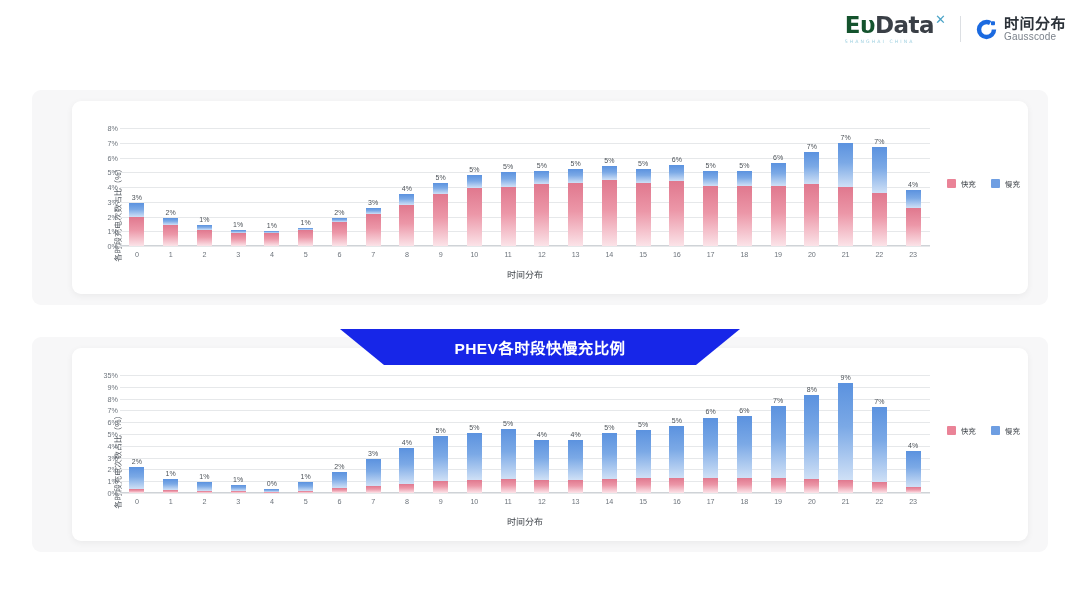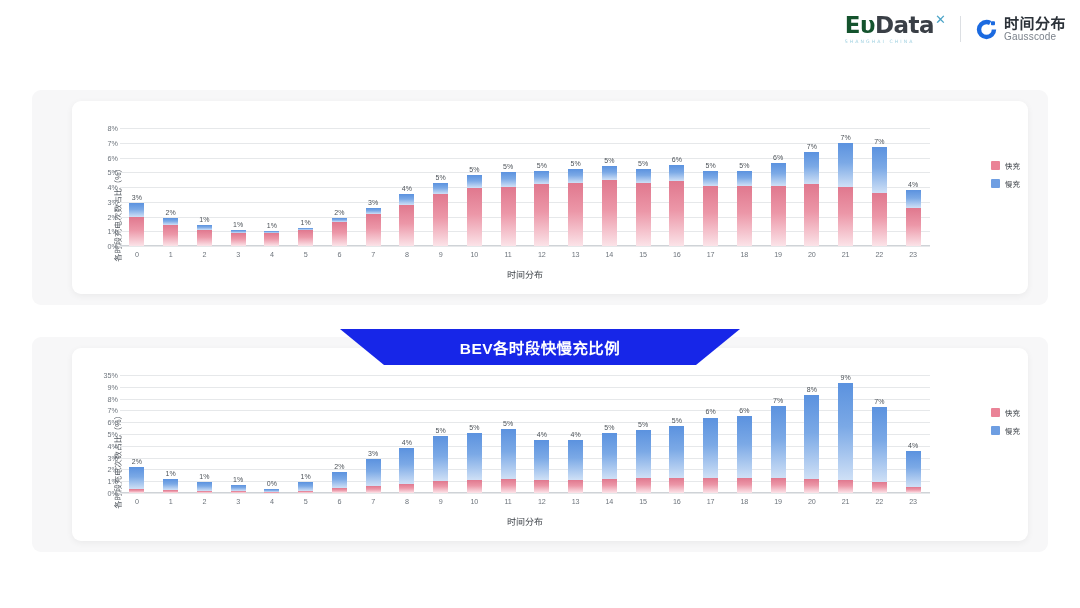--- a/index.html
+++ b/index.html
@@ -128,22 +128,22 @@
   }
   .xtick{
     flex:1 1 0; text-align:center;
     font-size:7.2px; color:#6d747c;
   }
   .xlabel{
     position:absolute; left:88px; right:118px; top:148px;
     text-align:center; font-size:9px; color:#3f444a;
   }
   .legend{
-    position:absolute; right:28px; top:40px;
-    display:flex; flex-direction:column; gap:7px;
+    position:absolute; right:28px; top:58px;
+    display:flex; gap:15px;
   }
   .legend-row{ display:flex; align-items:center; gap:5px; }
   .legend-swatch{ width:9px; height:9px; border-radius:1px; }
   .sw-fast{ background:#ea8397; }
   .sw-slow{ background:#6e9ee2; }
   .legend-text{ font-size:7.6px; color:#41464c; }
 </style>
 </head>
 <body>
 
@@ -414,21 +414,21 @@
       </div>
     </div>
   </div>
 </div>
 
 <div class="section" id="section-phev">
   <div class="panel-outer"></div>
   <div class="panel-inner"></div>
 
   <div class="banner">
-    <span class="banner-title">BEV各时段快慢充比例</span>
+    <span class="banner-title">PHEV各时段快慢充比例</span>
   </div>
 
   <div class="chart-wrap">
     <div class="ylabel">各时段充电次数占比（%）</div>
 
     <div class="plot" id="phev-plot">
       <div class="yticks" id="phev-yticks">
           <div class="ytick" style="top: 100%;">0%</div>
           <div class="ytick" style="top: 90%;">1%</div>
           <div class="ytick" style="top: 80%;">2%</div>

